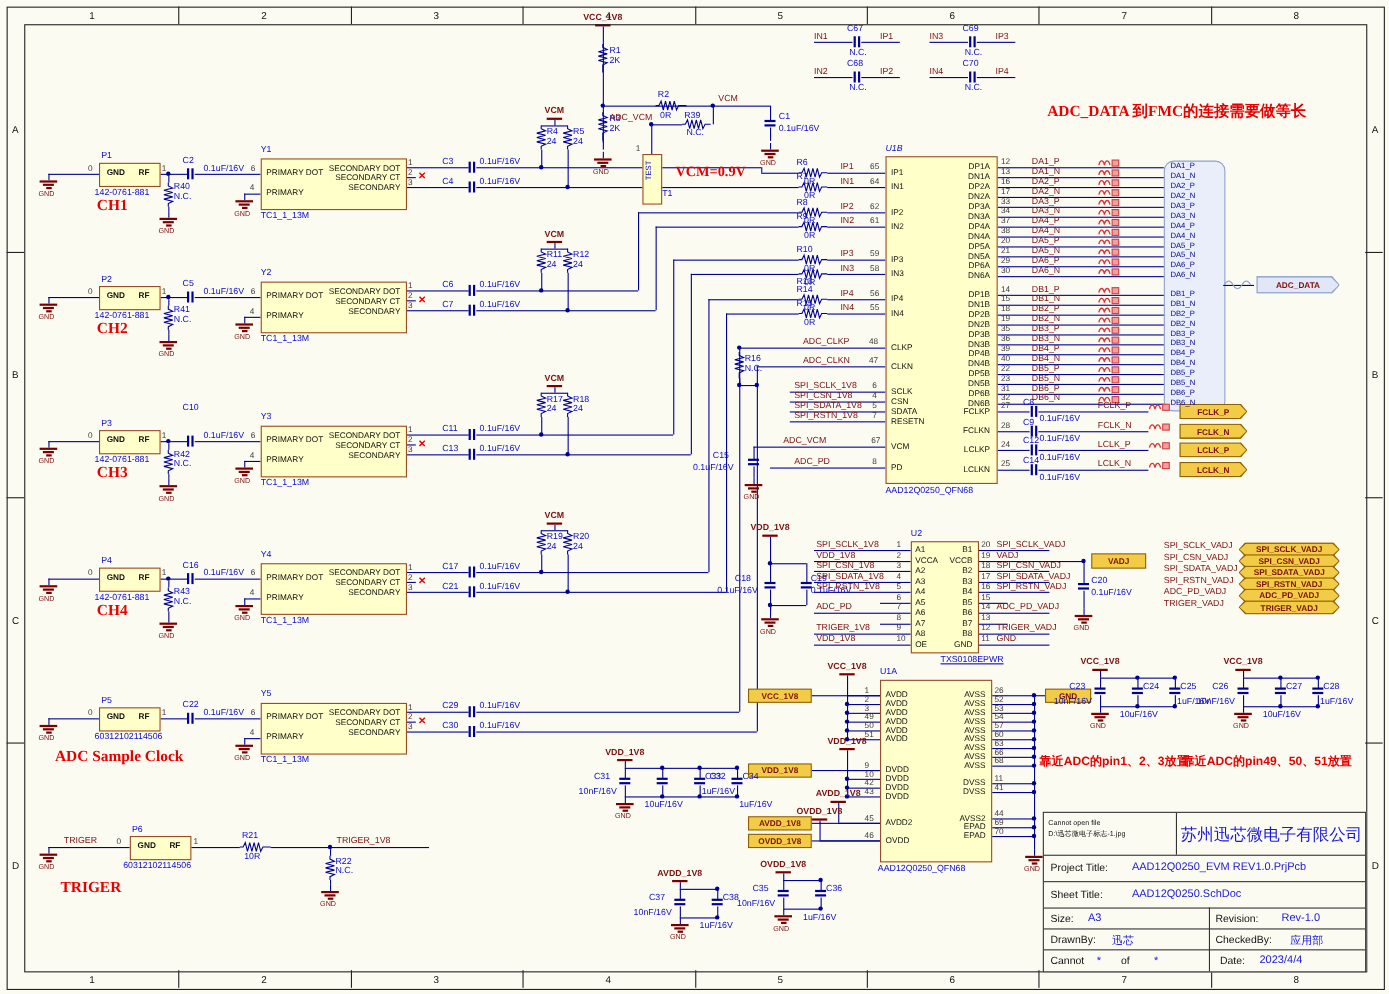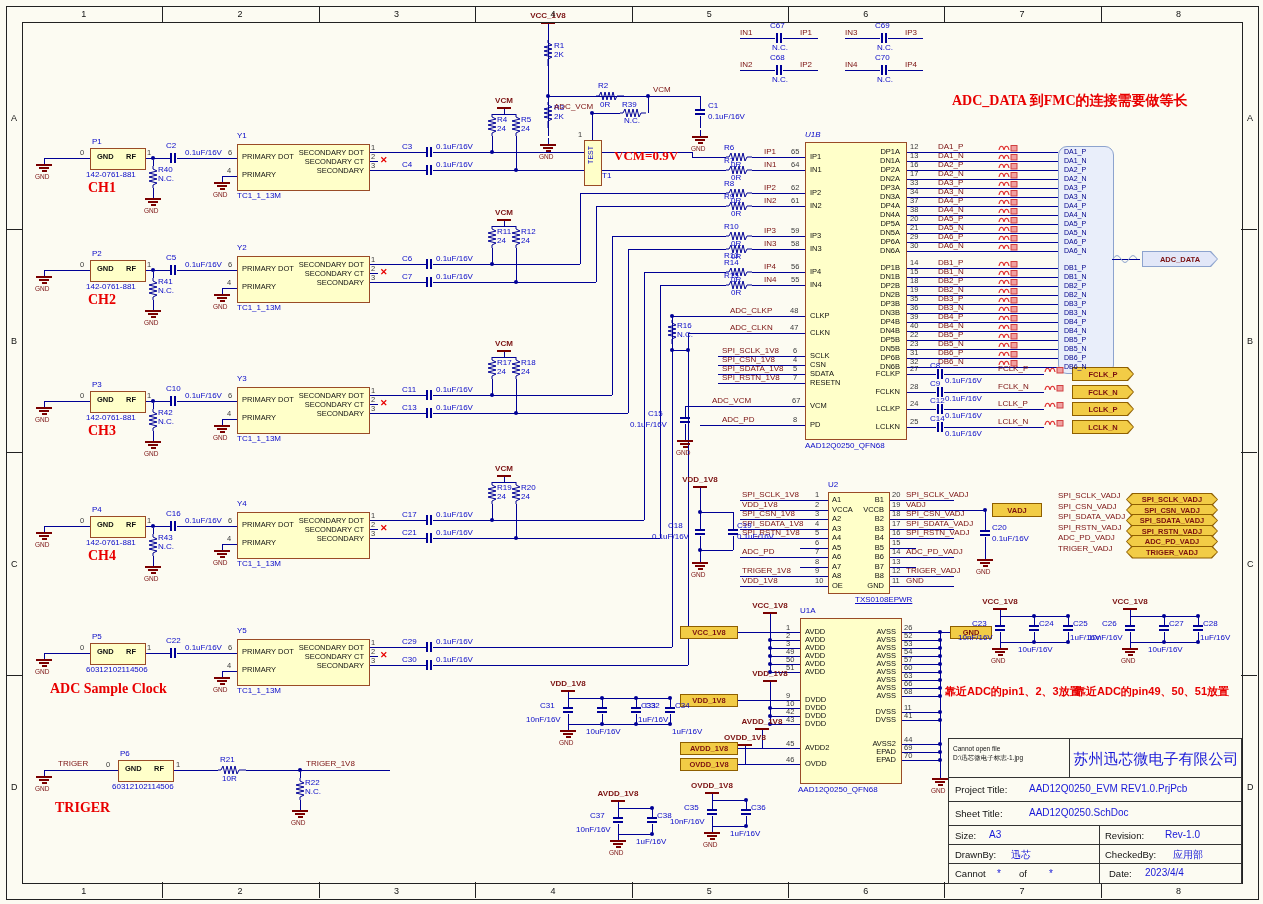--- a/index.html
+++ b/index.html
@@ -286,21 +286,21 @@
       <div class="rbar" style="left:145px;top:441px;width:16px;height:2px"></div>
       <div class="rbar" style="left:148px;top:444px;width:10px;height:2px"></div>
       <div class="rbar" style="left:151px;top:447px;width:5px;height:2px"></div>
       <div class="t gtxt" style="left:144px;top:451px;">GND</div>
       <div class="t blue" style="left:158px;top:409px;">R42</div>
       <div class="t blue" style="left:158px;top:418px;">N.C.</div>
       <div class="capw" style="left:170px;top:396px;width:8px;height:10px"></div>
       <div class="bar" style="left:170px;top:396px;width:2px;height:10px"></div>
       <div class="bar" style="left:174px;top:396px;width:2px;height:10px"></div>
       <div class="wh" style="left:177px;top:401px;width:60px"></div>
-      <div class="t blue" style="left:166px;top:385px;">C10</div>
+      <div class="t blue" style="left:166px;top:367px;">C10</div>
       <div class="t blue" style="left:185px;top:392px;">0.1uF/16V</div>
       <div class="t num" style="left:228px;top:392px;">6</div>
       <div class="box" style="left:237px;top:387px;width:131px;height:45px"></div>
       <div class="t blue" style="left:237px;top:375px;">Y3</div>
       <div class="t blue" style="left:237px;top:435px;">TC1_1_13M</div>
       <div class="t pinname" style="left:242px;top:396px;">PRIMARY DOT</div>
       <div class="t pinname" style="left:242px;top:414px;">PRIMARY</div>
       <div class="t pinname tr" style="left:270px;top:392px;width:94px">SECONDARY DOT</div>
       <div class="t pinname tr" style="left:270px;top:401px;width:94px">SECONDARY CT</div>
       <div class="t pinname tr" style="left:270px;top:410px;width:94px">SECONDARY</div>

